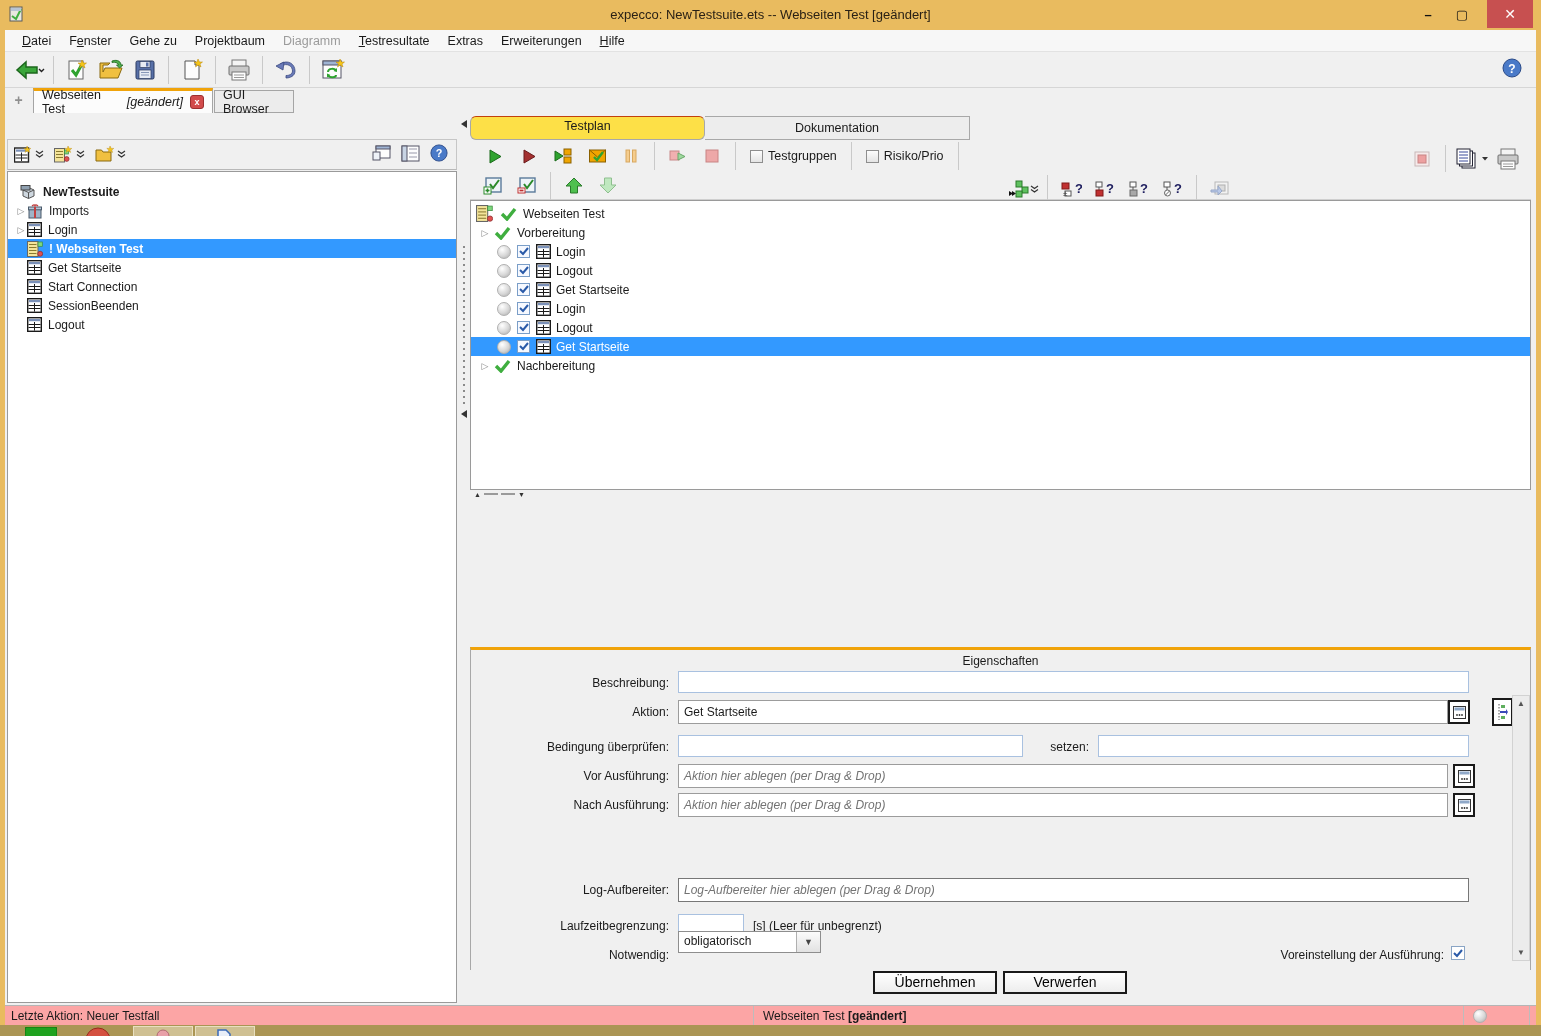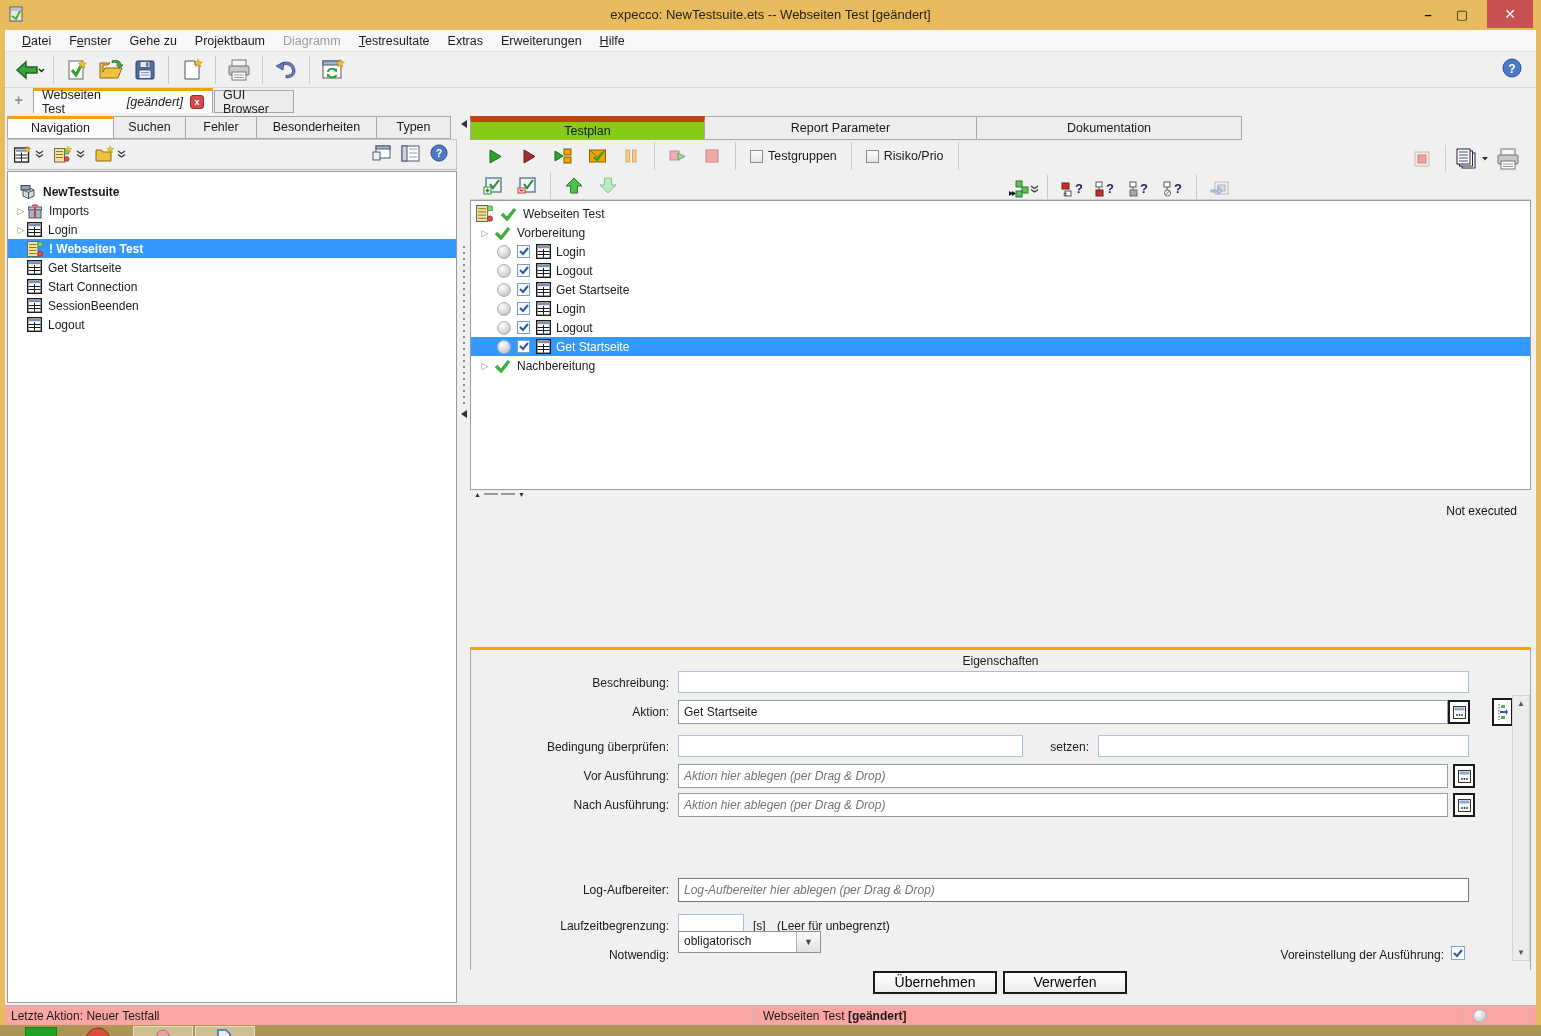--- a/index.html
+++ b/index.html
@@ -60,21 +60,21 @@
   .vsplit .dots { position:absolute; left:5px; top:132px; width:2px; height:160px;
     background:repeating-linear-gradient(#8a8a8a 0 2px, transparent 2px 6px); }
   .tri-left { width:0; height:0; border-top:4px solid transparent; border-bottom:4px solid transparent; border-right:6px solid #333; position:absolute; left:3px; }
   .hsplit { position:absolute; left:470px; top:490px; width:1061px; height:8px; background:#f0f0f0; display:flex; align-items:center; padding-left:4px; gap:3px; font-size:6px; color:#333; }
   .hsplit .dash { width:14px; border-top:2px solid #9a9a9a; }
 
   
   .rp-tabs { position:absolute; left:470px; top:116px; height:24px; display:flex; }
   .rp-tab { border:1px solid #a8a8a8; border-left-width:0; background:#ededed; font-size:12.5px; text-align:center; line-height:22px; }
   .rp-tab:first-child { border-left-width:1px; }
-  .rp-tab.active { background:#84cc16; border-top:6px solid #c2410c; line-height:19px; }
+  .rp-tab.active { background:#fde047; border-top:1px solid #c2410c; line-height:19px;border-radius:6px; }
   .rp-tb1 { position:absolute; left:470px; top:140px; width:1061px; height:32px; display:flex; align-items:center; padding-left:8px; background:#f0f0f0; }
   .rp-tb2 { position:absolute; left:470px; top:172px; width:1061px; height:28px; display:flex; align-items:center; padding-left:6px; background:#f0f0f0; border-bottom:1px solid #cfcfcf; }
   .rp-tb-right1 { position:absolute; right:6px; top:4px; display:flex; align-items:center; }
   .rp-tb-right2 { position:absolute; left:536px; top:2px; display:flex; align-items:center; }
   .cklabel { display:flex; align-items:center; gap:5px; font-size:12.5px; margin:0 8px; }
   .ckbox { width:13px; height:13px; border:1px solid #8e8e8e; background:linear-gradient(#fdfdfd,#e4e4e4); }
   .rp-tree { position:absolute; left:470px; top:200px; width:1061px; height:290px; background:#fff; border:1px solid #9a9a9a; padding-top:3px; overflow:hidden; }
   .prow { height:19px; display:flex; align-items:center; font-size:12px; white-space:nowrap; }
   .prow .exp { width:12px; margin-left:8px; color:#8a8a8a; font-size:9px; text-align:center; }
   .prow.sel { background:#3399ff; color:#fff; }
@@ -227,27 +227,20 @@
     <div class="doctab active">
       <span>Webseiten Test </span>
       <span class="it">[geändert]</span>
       <span class="tab-close">x</span>
     </div>
     <div class="doctab inactive">
       <span>GUI Browser</span>
     </div>
   </div>
 
-  <div class="lp-tabs">
-    <div class="lp-tab active" style="width:107px">Navigation</div>
-    <div class="lp-tab" style="width:72px">Suchen</div>
-    <div class="lp-tab" style="width:71px">Fehler</div>
-    <div class="lp-tab" style="width:120px">Besonderheiten</div>
-    <div class="lp-tab" style="width:74px">Typen</div>
-  </div>
 
   <div class="lp-toolbar">
     <span class="icon-grp">
       <svg width="19" height="17" viewBox="0 0 19 17">
           <rect x="0.5" y="2" width="14" height="14" fill="#fff" stroke="#222" stroke-width="1.4"></rect>
           <rect x="2" y="3.5" width="11" height="2.2" fill="#7a90b8"></rect>
           <line x1="7.5" y1="6.5" x2="7.5" y2="15" stroke="#222"></line>
           <line x1="1.5" y1="9" x2="13.5" y2="9" stroke="#222"></line>
           <line x1="1.5" y1="12" x2="13.5" y2="12" stroke="#222"></line>
           <path d="M13 0 L14.2 2.4 L16.8 2.4 L14.8 4 L15.6 6.4 L13 5 L11 6.4 L11.8 4 L9.8 2.4 L12.4 2.4 Z" fill="#f5c518" stroke="#b8860b" stroke-width="0.4"></path>
@@ -416,21 +409,20 @@
   </div>
 
   <div class="vsplit">
     <span class="tri-left" style="top:6px"></span>
     <span class="dots"></span>
     <span class="tri-left" style="top:296px"></span>
   </div>
 
   <div class="rp-tabs">
     <div class="rp-tab active" style="width:235px">Testplan</div>
-    <div class="rp-tab" style="width:272px">Report Parameter</div>
     <div class="rp-tab" style="width:265px">Dokumentation</div>
   </div>
 
   <div class="rp-tb1">
     <span class="tb-btn">
       <svg width="15" height="15">
           <path d="M2 1 L13 7.5 L2 14 Z" fill="#2fa32f" stroke="#1a6a1a"></path>
         </svg>
     </span>
     <span class="tb-btn">
@@ -784,23 +776,20 @@
     </div>
   </div>
 
   <div class="hsplit">
     <span style="font-size:7px;color:#333">▲</span>
     <span class="dash"></span>
       <span class="dash"></span>
     <span style="font-size:7px;color:#333">▼</span>
   </div>
 
-  <div class="result-area">
-    <span class="not-exec">Not executed</span>
-  </div>
 
   <div class="props">
     <div class="props-title">Eigenschaften</div>
 
     <div class="plabel" style="right:861px; top:26px;">Beschreibung:</div>
     <input class="pinput" style="left: 207px; top: 21px; width: 791px; height: 22px;" value="">
 
     <div class="plabel" style="right:861px; top:55px;">Aktion:</div>
     <div class="pfield" style="left:207px; top:50px; width:770px; height:24px;">
       <span>Get Startseite</span>
@@ -862,21 +851,21 @@
     </div>
 
     <div class="plabel" style="right:861px; top:233px;">Log-Aufbereiter:</div>
     <div class="pfield" style="left:207px; top:228px; width:791px; height:24px; border-color:#777;">
       <span class="ph">Log-Aufbereiter hier ablegen (per Drag &amp; Drop)</span>
     </div>
 
     <div class="plabel" style="right:861px; top:269px;">Laufzeitbegrenzung:</div>
     <input class="pinput" style="left: 207px; top: 264px; width: 66px; height: 22px;" value="">
     <span class="plabel" style="left:282px; top:269px; text-align:left;">[s]</span>
-    <span class="plabel" style="left:306px; top:269px; text-align:left;">(Leer für unbegrenzt)</span>
+    <span class="plabel" style="left:298px; top:269px; text-align:left;">(Leer für unbegrenzt)</span>
 
     <div class="plabel" style="right:861px; top:298px;">Notwendig:</div>
     <div class="combo" style="left:207px; top:281px; width:143px;">
       <span class="val">obligatorisch</span>
       <span class="arrow">▼</span>
     </div>
 
     <div class="plabel" style="right:86px; top:298px;">Voreinstellung der Ausführung:</div>
     <div class="vchk" style="left:980px; top:296px;">
       <svg width="10" height="9">

